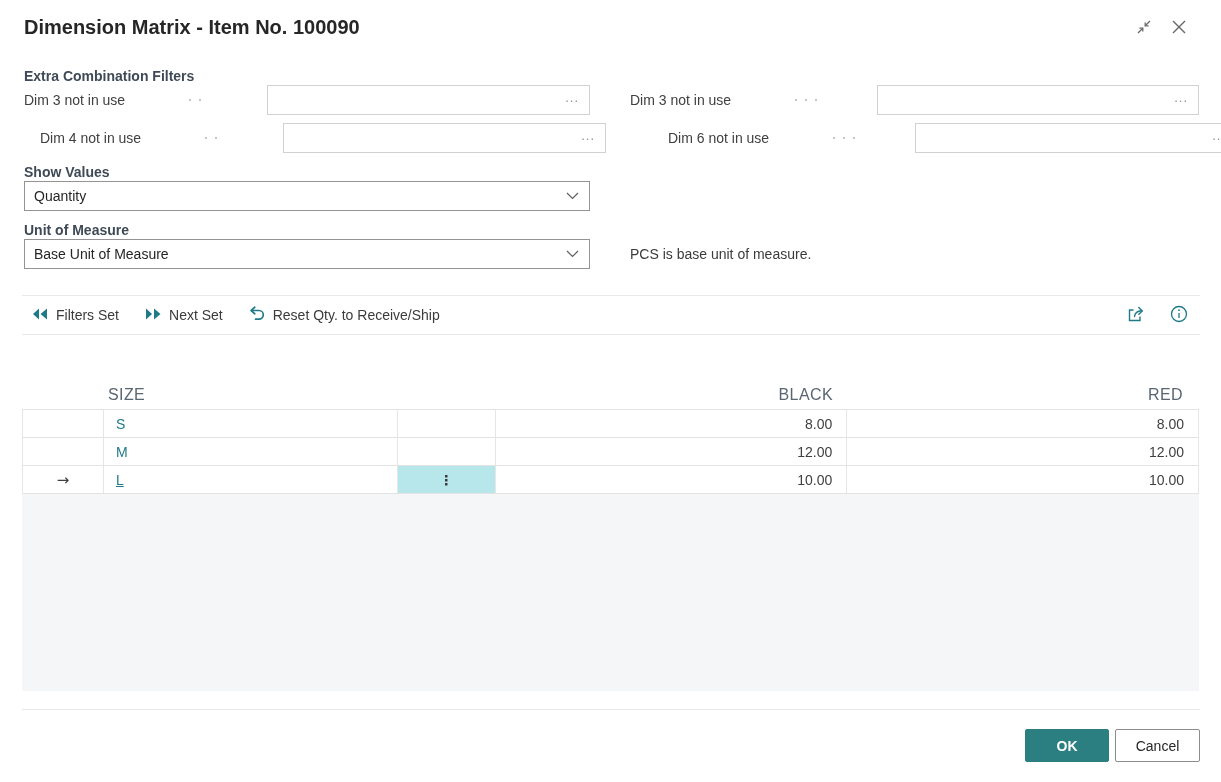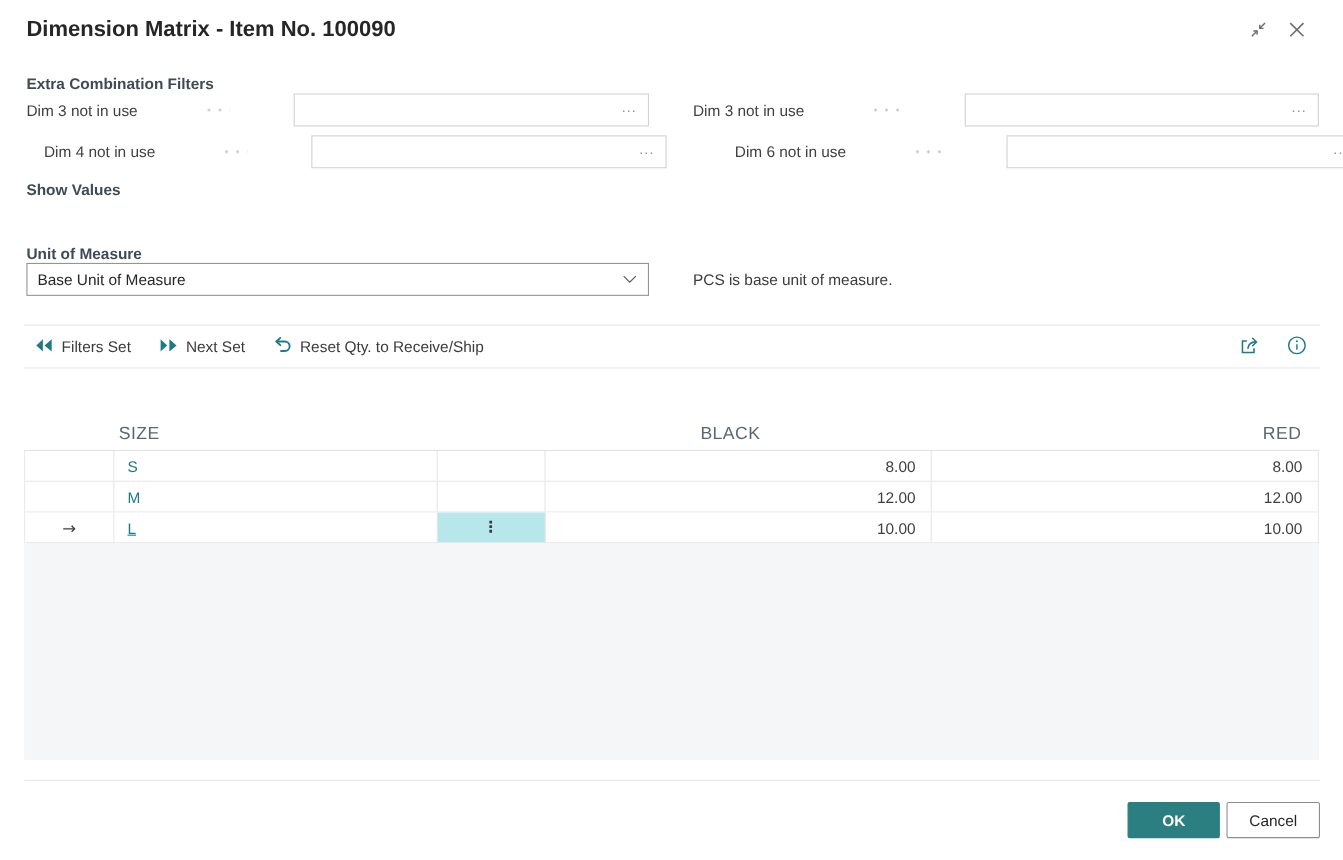--- a/index.html
+++ b/index.html
@@ -193,20 +193,28 @@
   <div class="field-row" style="left:630px; top:123px; width:569px;margin-left:38px;">
     <span class="field-label">Dim 6 not in use</span>
     <span class="leader"></span>
     <span class="assist-input" style="width:322px;">
       <input type="text" value="" style="">
       <button class="assist-btn">...</button>
     </span>
   </div>
 
   <div class="section-head" style="left:24px; top:164px;">Show Values</div>
+  <div class="selectbox" style="left:24px; top:181px; width:566px;">
+    <span class="sel-text">Quantity</span>
+    <span class="chev">
+      <svg width="13" height="8" viewBox="0 0 13 8" fill="none" stroke="#5f5f5f" stroke-width="1.2">
+        <polyline points="1,1 6.5,6.5 12,1"></polyline>
+      </svg>
+    </span>
+  </div>
 
 
   <div class="section-head" style="left:24px; top:222px;">Unit of Measure</div>
   <div class="selectbox" style="left:24px; top:239px; width:566px;">
     <span class="sel-text">Base Unit of Measure</span>
     <span class="chev">
       <svg width="13" height="8" viewBox="0 0 13 8" fill="none" stroke="#5f5f5f" stroke-width="1.2">
         <polyline points="1,1 6.5,6.5 12,1"></polyline>
       </svg>
     </span>
@@ -261,21 +269,21 @@
             <circle cx="9" cy="9" r="7.5"></circle>
             <line x1="9" y1="8" x2="9" y2="13"></line>
             <circle cx="9" cy="5.2" r="0.9" fill="#1e7a87" stroke="none"></circle>
           </svg>
         </span>
       </button>
     </span>
   </div>
 
   <div class="col-head" style="left:108px;">SIZE</div>
-  <div class="col-head" style="left:495px; width:338px; text-align:center;">BLACK</div>
+  <div class="col-head" style="left:495px; width:338px; text-align:right;">BLACK</div>
   <div class="col-head" style="left:847px; width:336px; text-align:right;">RED</div>
 
   <div class="matrix">
 
     <div class="m-row">
       <div class="m-cell c-ind"></div>
       <div class="m-cell c-size">
         <a class="size-link">S</a>
       </div>
       <div class="m-cell c-menu"></div>

